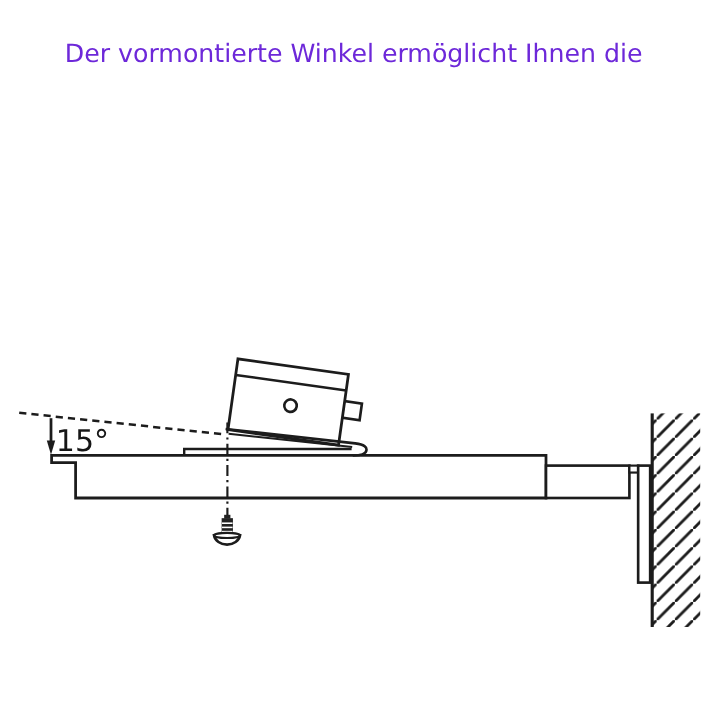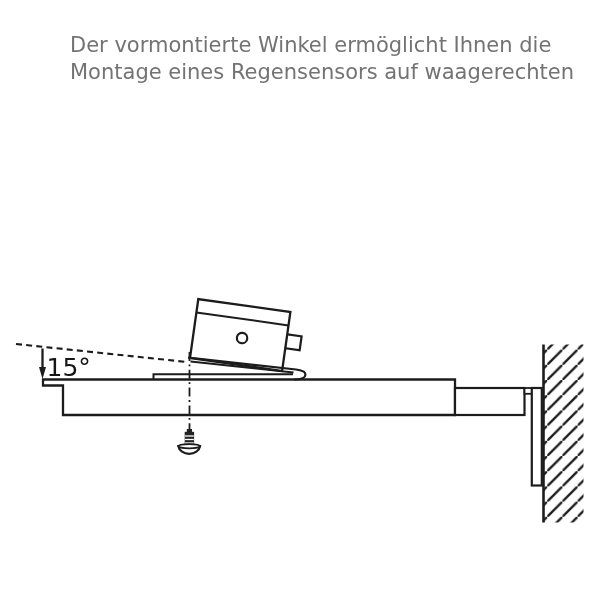--- a/index.html
+++ b/index.html
@@ -13,26 +13,25 @@
     height: 600px;
     background: #ffffff;
     overflow: hidden;
     font-family: "DejaVu Sans", "Liberation Sans", sans-serif;
   }
   .intro {
     position: absolute;
     left: 54px;
     top: 32px;
     width: 520px;
-    color: #737373;
+    color: #6d28d9;
     font-size: 21px;
     line-height: 26.5px;
     letter-spacing: 0px;
     white-space: nowrap;
-    margin-left: 16px;
   }
   .diagram-svg {
     position: absolute;
     left: 0;
     top: 0;
     width: 600px;
     height: 600px;
   }
   .angle-label-text {
     font-family: "DejaVu Sans", "Liberation Sans", sans-serif;
@@ -40,21 +39,20 @@
     fill: #161616;
   }
 </style>
 </head>
 <body>
 
 <div class="canvas">
 
   <div class="intro">
     <div>Der vormontierte Winkel ermöglicht Ihnen die</div>
-    <div>Montage eines Regensensors auf waagerechten</div>
   </div>
 
   <svg class="diagram-svg" viewBox="0 0 600 600">
     <defs>
       <pattern id="hatch" patternUnits="userSpaceOnUse" width="15.2" height="15.2">
         <path d="M-3,18.2 L18.2,-3" stroke="#1c1c1c" stroke-width="2.4" fill="none"></path>
       </pattern>
     </defs>
 
     <path d="M43,379.5 H455 V415 H63 V385.5 H43 Z" fill="#ffffff" stroke="#1c1c1c" stroke-width="2.3"></path>

